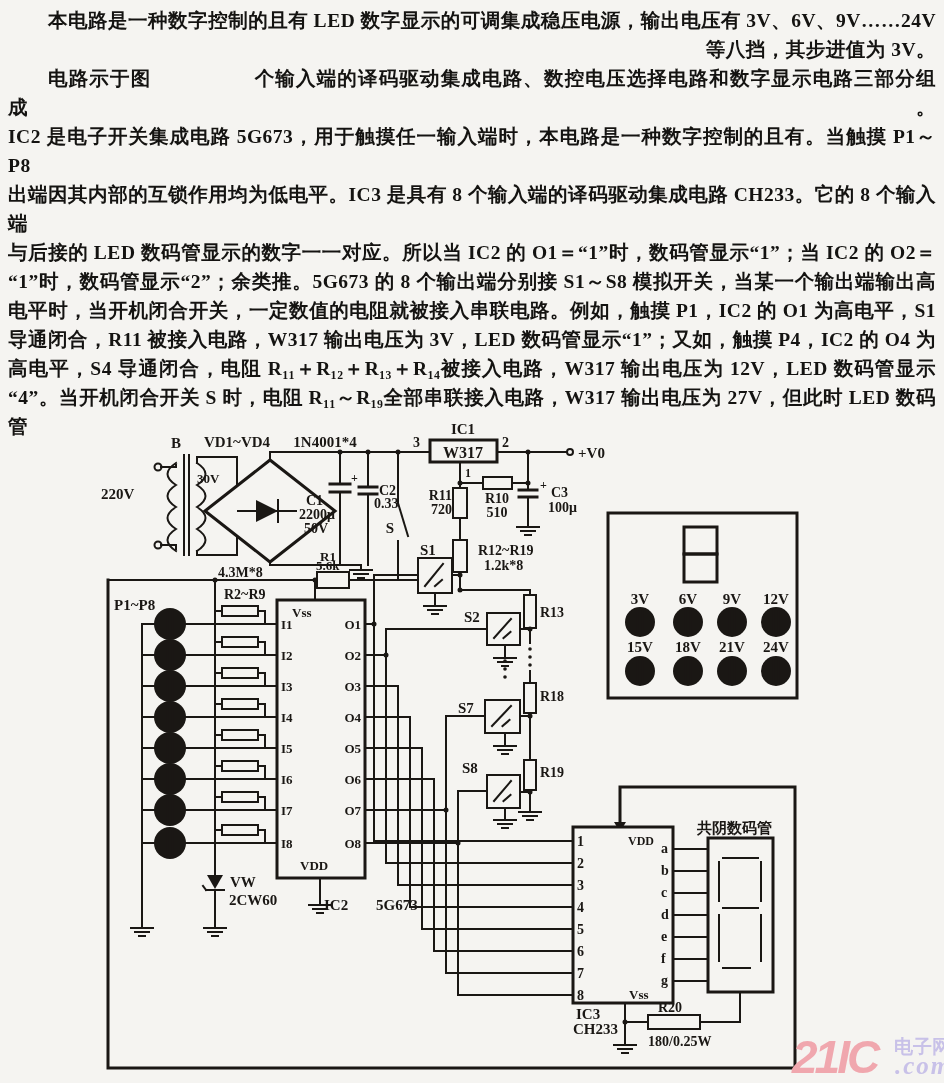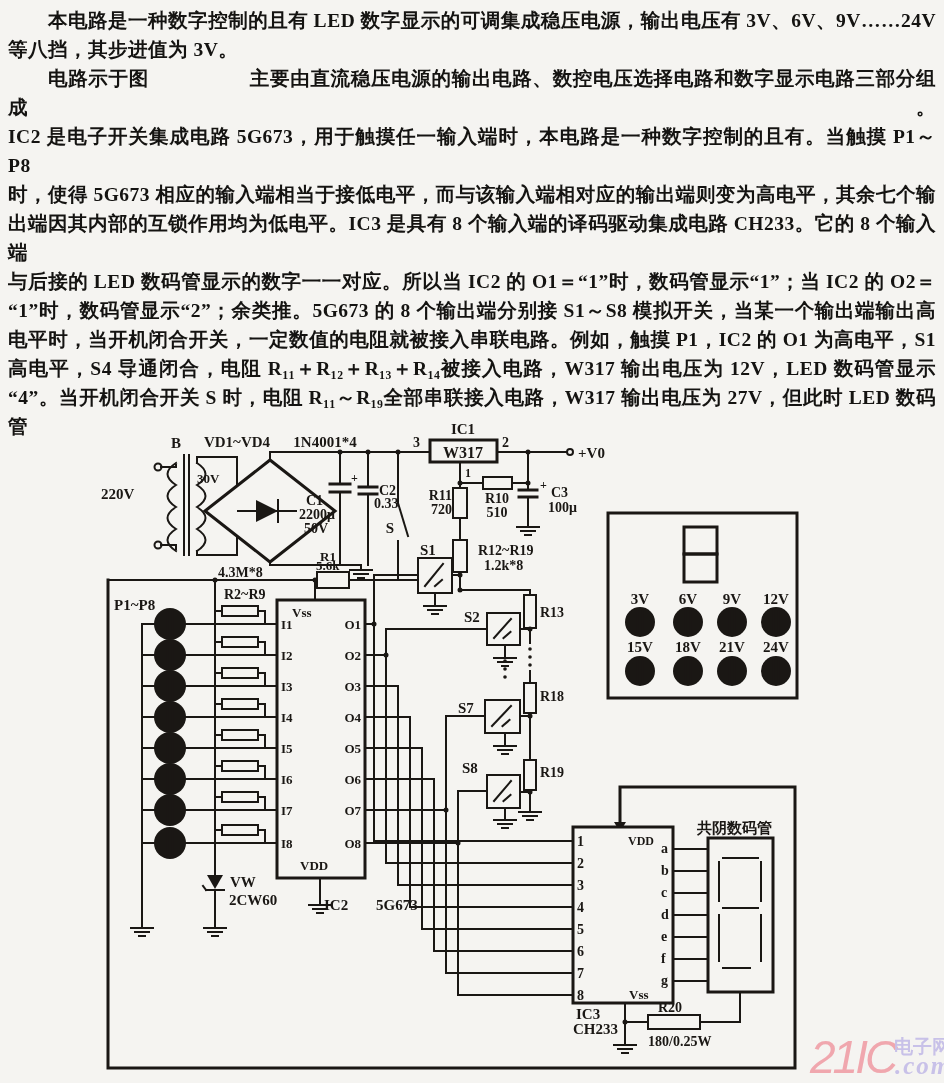--- a/index.html
+++ b/index.html
@@ -1,50 +1,50 @@
 <!DOCTYPE html>
 <html><head>
 <meta charset="utf-8">
 <style>
   html,body{margin:0;padding:0;}
   body{width:944px;height:1083px;position:relative;overflow:hidden;
        background:#f5f4f1;font-family:"Liberation Serif",serif;}
   #article{position:absolute;top:6px;left:8px;width:928px;color:#141311;}
   .tline{display:block;width:100%;font-size:19.5px;font-weight:bold;line-height:29px;
-         white-space:nowrap;letter-spacing:0.5px;}
+         white-space:nowrap;letter-spacing:0.5px;text-align:right;}
   .tline.j{white-space:normal;text-align:justify;text-align-last:justify;text-justify:inter-character;}
   .tline.ind{text-indent:40px;}
   #schem{position:absolute;top:403px;left:0;}
   #schem line,#schem path,#schem polyline,#schem rect,#schem polygon,#schem circle{
      stroke:#1a1714;fill:none;stroke-width:2;stroke-linecap:square;}
   #schem rect.comp{fill:#f5f4f1;}
   #schem .thick{stroke-width:3;}
   #schem .fillme{fill:#1a1714;stroke:none;}
   #schem text{font-family:"Liberation Serif",serif;font-weight:bold;fill:#1a1714;stroke:none;}
   #watermark{position:absolute;left:792px;top:1022px;width:152px;height:61px;}
   #wm-brand{position:absolute;left:0;top:8px;font-family:"Liberation Sans",sans-serif;
-     font-size:46px;font-weight:normal;font-style:italic;letter-spacing:-3px;color:#f0a7ae;margin-left:18px;}
+     font-size:46px;font-weight:bold;font-style:italic;letter-spacing:-3px;color:#f0a7ae;}
   #wm-site{position:absolute;left:102px;top:12px;font-size:19px;font-weight:bold;color:#c8c1e8;
      white-space:nowrap;}
   #wm-com{position:absolute;left:103px;top:30px;font-size:25px;font-weight:bold;font-style:italic;
      color:#c8c1e8;font-family:"Liberation Serif",serif;letter-spacing:2px;}
 </style>
 </head>
 <body>
 
 <div id="article">
     <div class="tline j ind">本电路是一种数字控制的且有 LED 数字显示的可调集成稳压电源，输出电压有 3V、6V、9V……24V</div>
     <div class="tline">等八挡，其步进值为 3V。</div>
-    <div class="tline j ind">电路示于图　　　　　主要由直流稳压电源的输出电路、数控电压选择电路和数字显示电路三部分组成。</div>
+    <div class="tline j ind">电路示于图　　　　　个输入端的译码驱动集成电路、数控电压选择电路和数字显示电路三部分组成。</div>
     <div class="tline j">IC2 是电子开关集成电路 5G673，用于触摸任一输入端时，本电路是一种数字控制的且有。当触摸 P1～P8</div>
-    <div class="tline j">时，使得 5G673 相应的输入端相当于接低电平，而与该输入端相对应的输出端则变为高电平，其余七个输</div>
     <div class="tline j">出端因其内部的互锁作用均为低电平。IC3 是具有 8 个输入端的译码驱动集成电路 CH233。它的 8 个输入端</div>
     <div class="tline j">与后接的 LED 数码管显示的数字一一对应。所以当 IC2 的 O1＝“1”时，数码管显示“1”；当 IC2 的 O2＝</div>
     <div class="tline j">“1”时，数码管显示“2”；余类推。5G673 的 8 个输出端分别接 S1～S8 模拟开关，当某一个输出端输出高</div>
     <div class="tline j">电平时，当开机闭合开关，一定数值的电阻就被接入串联电路。例如，触摸 P1，IC2 的 O1 为高电平，S1</div>
+    <div class="tline j">导通闭合，R11 被接入电路，W317 输出电压为 3V，LED 数码管显示“1”；又如，触摸 P4，IC2 的 O4 为</div>
     <div class="tline j">高电平，S4 导通闭合，电阻 R₁₁＋R₁₂＋R₁₃＋R₁₄被接入电路，W317 输出电压为 12V，LED 数码管显示</div>
     <div class="tline j">“4”。当开机闭合开关 S 时，电阻 R₁₁～R₁₉全部串联接入电路，W317 输出电压为 27V，但此时 LED 数码管</div>
   </div>
 
 <svg id="schem" width="944" height="680" viewBox="0 0 944 680">
 
   <g>
     <circle cx="158" cy="64" r="3.5"></circle>
     <circle cx="158" cy="142" r="3.5"></circle>
     <line x1="161" y1="64" x2="176" y2="64"></line>

